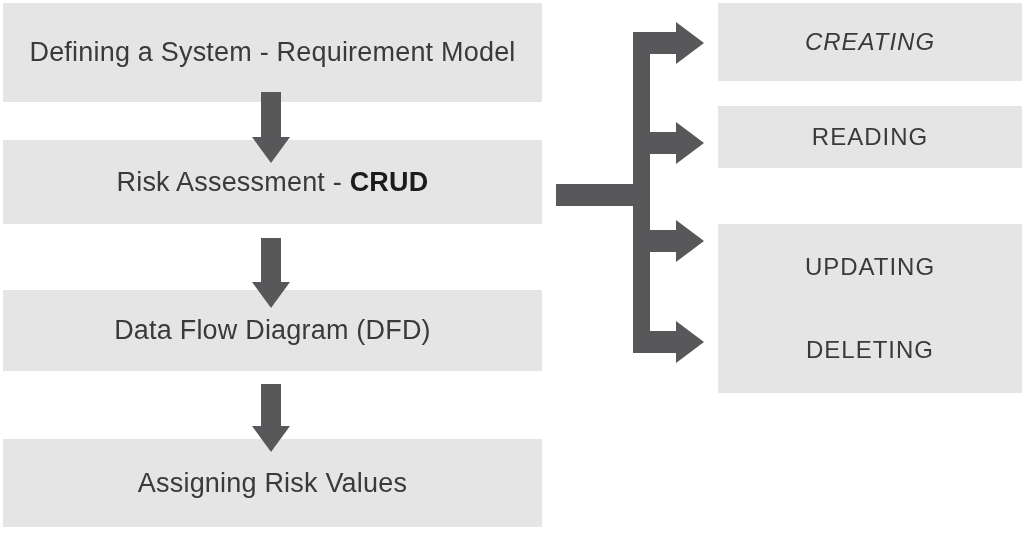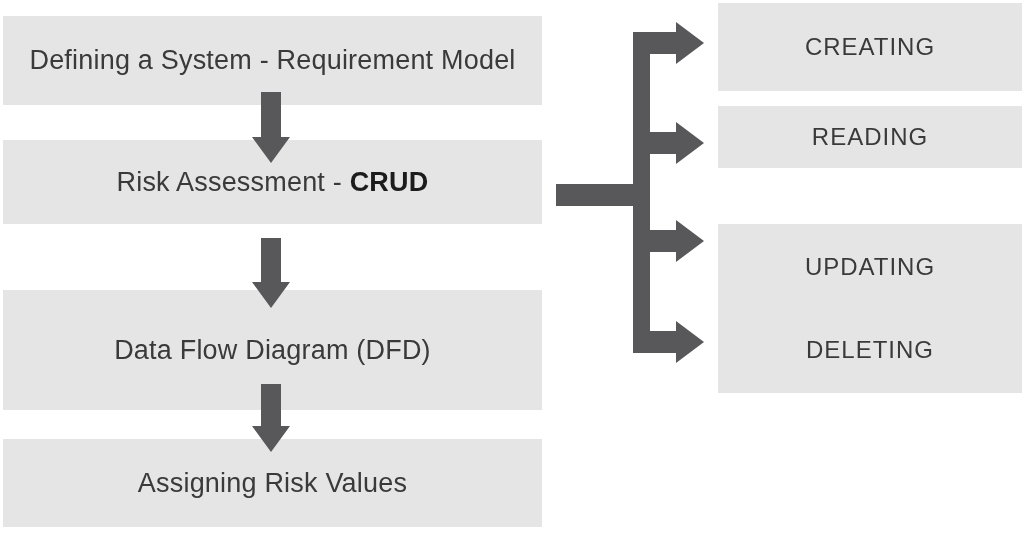--- a/index.html
+++ b/index.html
@@ -21,39 +21,39 @@
     width: 539px;
     background: var(--box-bg, #e6e5e6);
     display: flex;
     align-items: center;
     justify-content: center;
     color: var(--text-color, #3a3a3a);
     font-size: 27px;
     letter-spacing: 0.2px;
     white-space: nowrap;
   }
-  .step-1 { top: 16px;   height: 89px; }
+  .step-1 { top: 3px;   height: 99px; }
   .step-2 { top: 140px; height: 84px; }
-  .step-3 { top: 290px; height: 120px; }
+  .step-3 { top: 290px; height: 81px; }
   .step-4 { top: 439px; height: 88px; text-align: right; }
 
   .crud-box {
     position: absolute;
     left: 718px;
     width: 304px;
     background: var(--box-bg, #e6e5e6);
     display: flex;
     align-items: center;
     justify-content: center;
     color: var(--text-color, #3a3a3a);
     font-size: 24px;
     letter-spacing: 1px;
     white-space: nowrap;
   }
-  .crud-1 { top: 3px;   height: 88px; }
+  .crud-1 { top: 3px;   height: 78px; font-style: italic; }
   .crud-2 { top: 106px; height: 62px; }
   .crud-3 { top: 204px; height: 85px; margin-top: 20px; }
   .crud-4 { top: 307px; height: 86px; }
 
   .bold-part {
     font-weight: bold;
     color: var(--bold-text-color, #1c1c1c);
   }
 
   .connector-layer {

